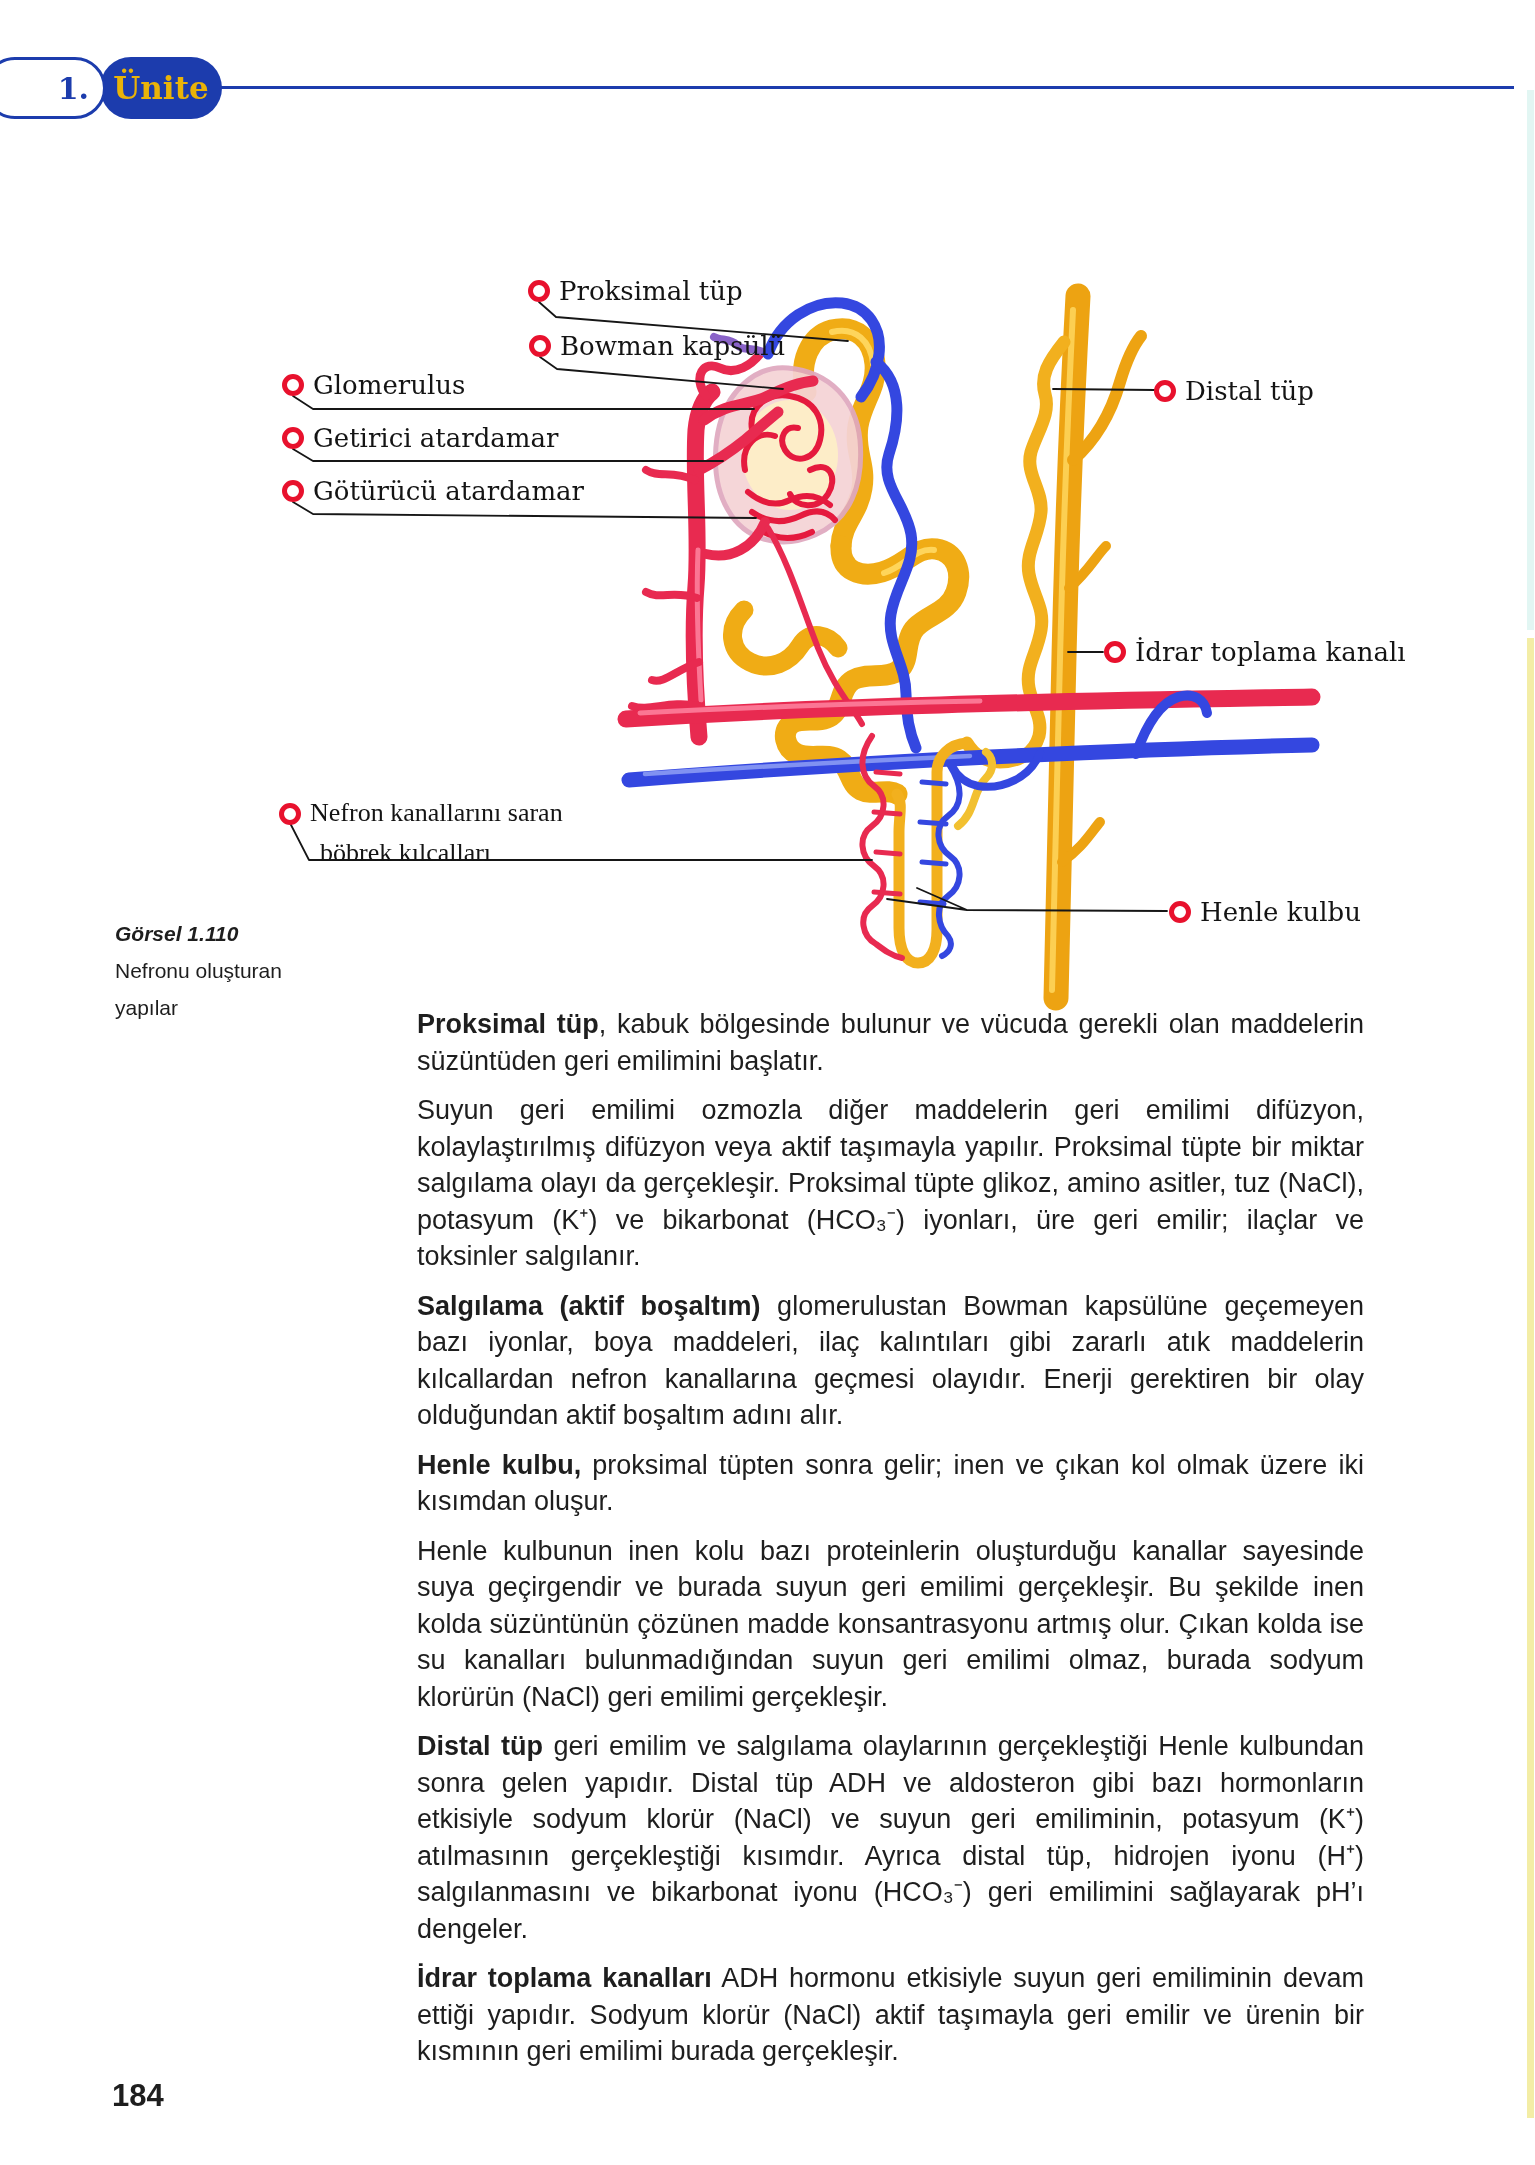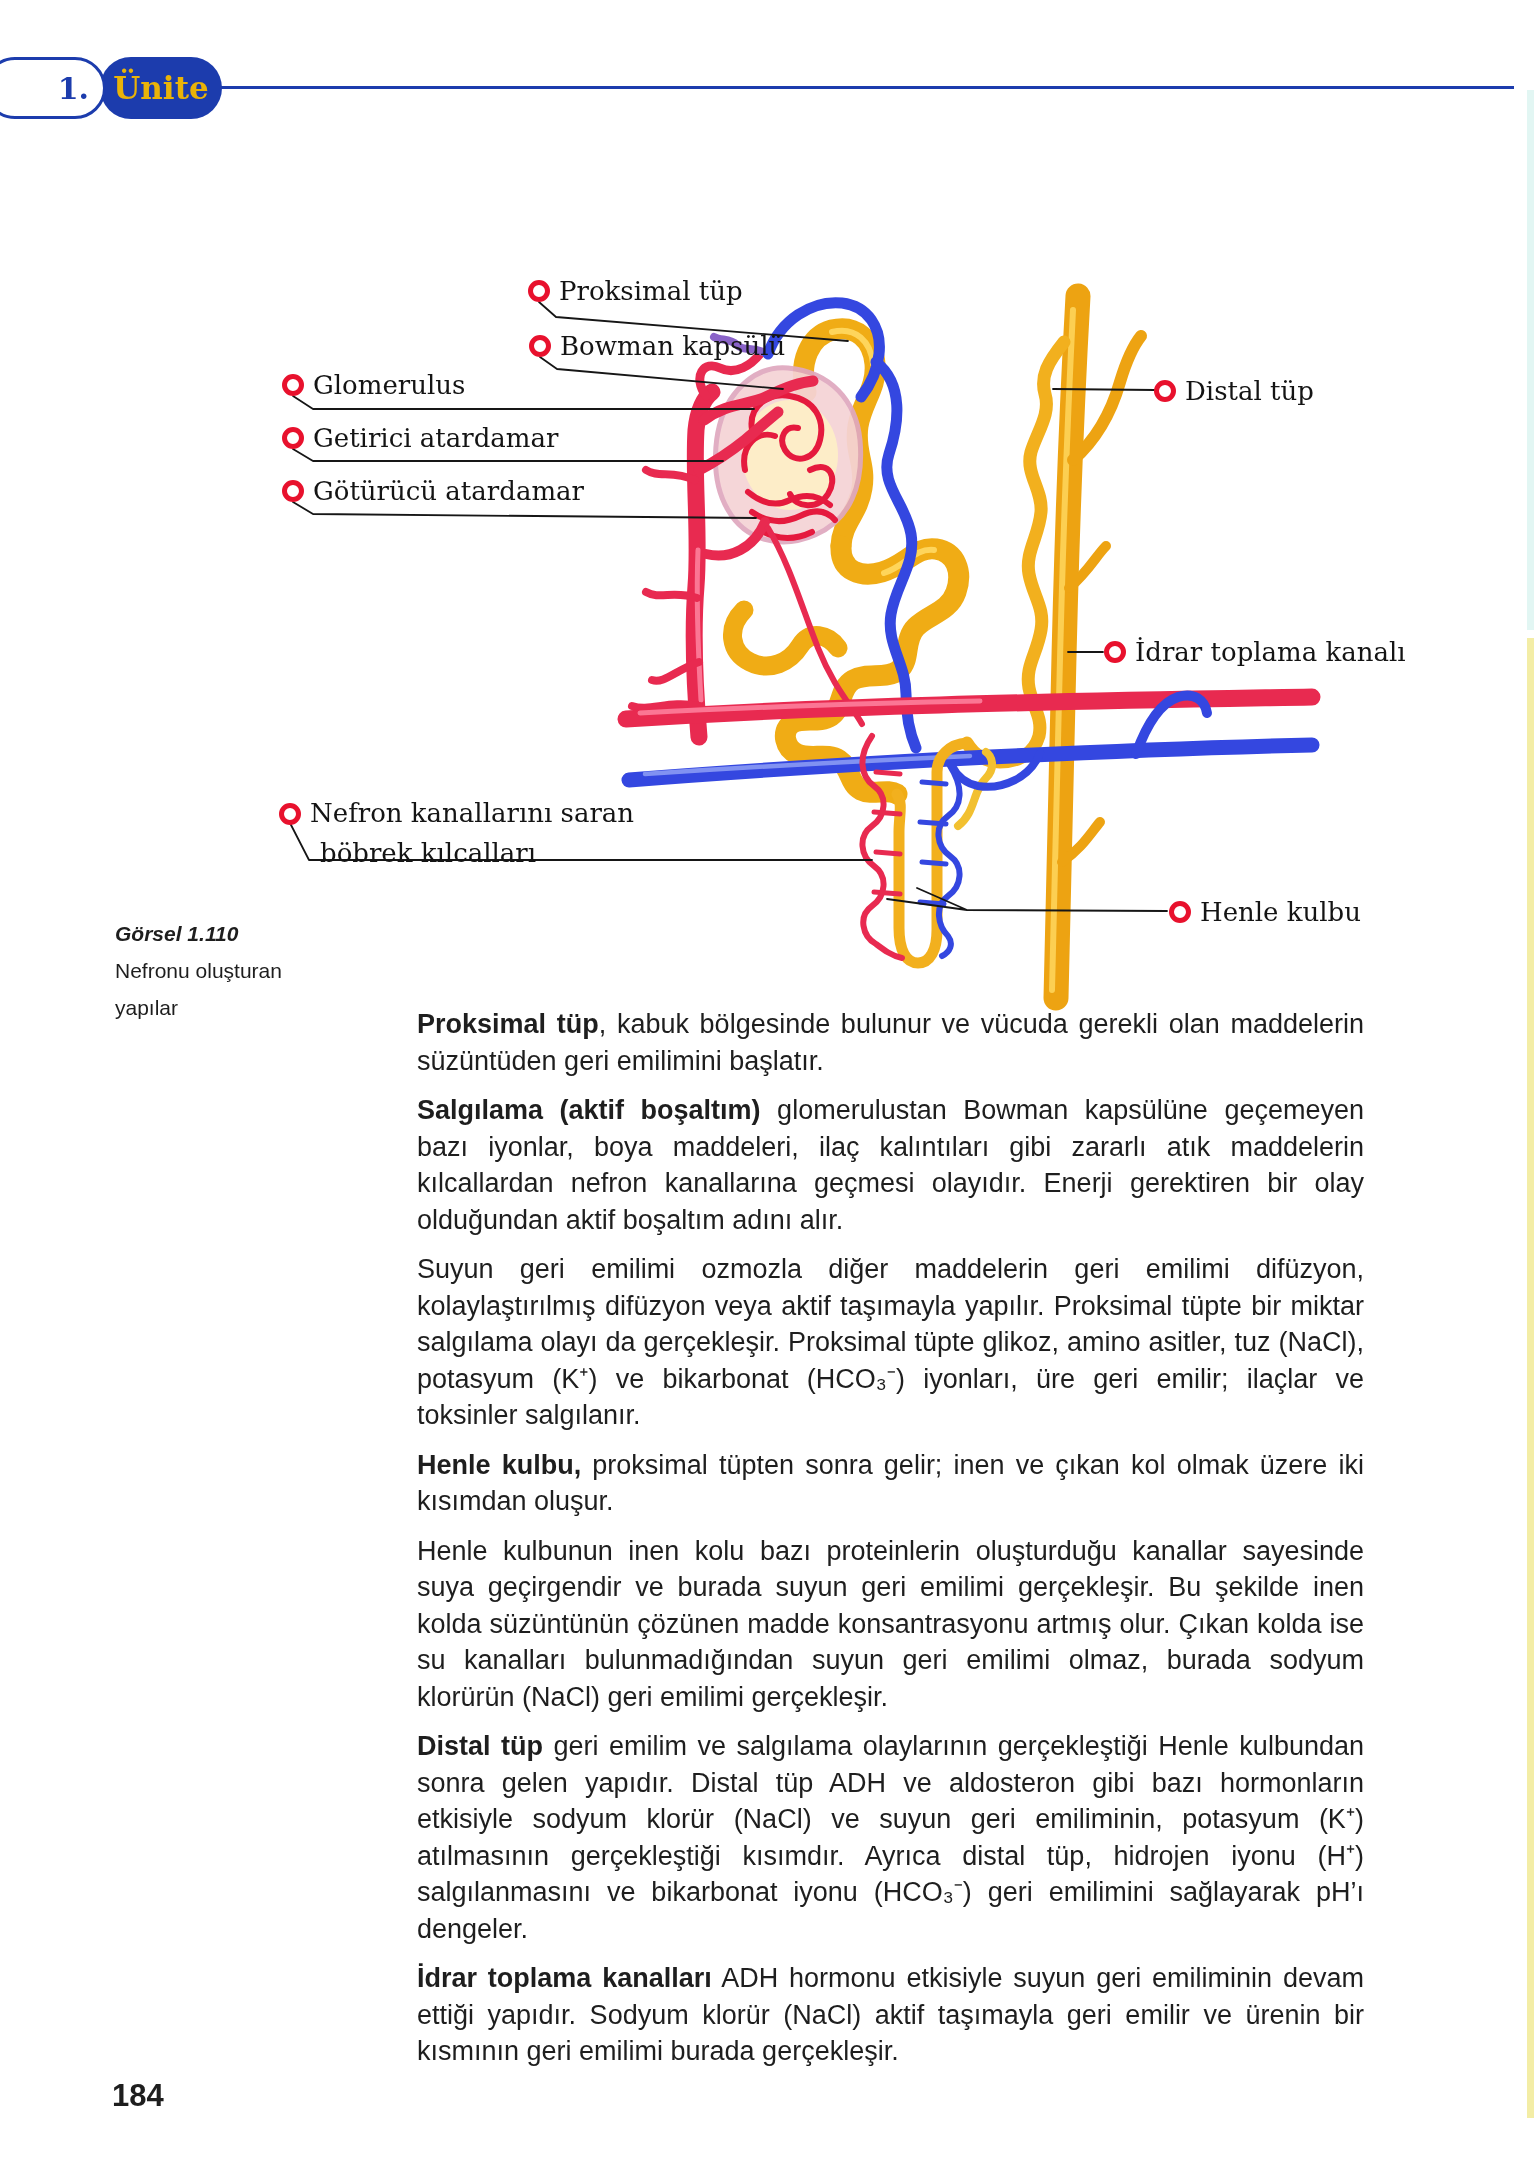--- a/index.html
+++ b/index.html
@@ -26,21 +26,21 @@
   .intro{position:absolute;left:420px;top:138px;width:860px;font-size:27px;line-height:36px;margin:0;}
 
   
   .figure-area{position:absolute;left:0;top:0;width:1535px;height:1080px;}
   .art{position:absolute;left:0;top:0;}
 
   .dlabel{position:absolute;display:flex;align-items:center;white-space:nowrap;
       font-family:"DejaVu Serif",serif;font-size:26px;color:#141414;line-height:34px;}
   .ring{width:12px;height:12px;border:5px solid #e8112d;border-radius:50%;background:#fff;flex:none;
       margin-right:9px;}
-  .dlabel .two{display:flex;flex-direction:column;line-height:40px;}
+  .dlabel .two{display:flex;flex-direction:column;line-height:40px;font-family:Liberation Serif, serif;}
   .dlabel .two .l2{padding-left:10px;}
 
   .caption{position:absolute;left:115px;top:915px;width:260px;font-size:21px;line-height:37px;}
   .caption .t{font-weight:bold;font-style:italic;}
   .caption .s{}
 
   
   .body-text{position:absolute;left:417px;top:1006px;width:947px;text-align:justify;}
   .body-text p{margin:0 0 13px 0;font-size:27px;line-height:36.5px;}
   .body-text strong{font-weight:bold;}
@@ -204,22 +204,22 @@
 
     <div class="caption">
       <div class="t">Görsel 1.110</div>
       <div class="s">Nefronu oluşturan</div>
       <div class="s">yapılar</div>
     </div>
   </div>
 
   <div class="body-text">
     <p><strong>Proksimal tüp</strong><span>, kabuk bölgesinde bulunur ve vücuda gerekli olan maddelerin süzüntüden geri emilimini başlatır.</span></p>
+    <p><strong></strong><span>Suyun geri emilimi ozmozla diğer maddelerin geri emilimi difüzyon, kolaylaştırılmış difüzyon veya aktif taşımayla yapılır. Proksimal tüpte bir miktar salgılama olayı da gerçekleşir. Proksimal tüpte glikoz, amino asitler, tuz (NaCl), potasyum (K⁺) ve bikarbonat (HCO₃⁻) iyonları, üre geri emilir; ilaçlar ve toksinler salgılanır.</span></p>
     <p><strong>Salgılama (aktif boşaltım)</strong><span> glomerulustan Bowman kapsülüne geçemeyen bazı iyonlar, boya maddeleri, ilaç kalıntıları gibi zararlı atık maddelerin kılcallardan nefron kanallarına geçmesi olayıdır. Enerji gerektiren bir olay olduğundan aktif boşaltım adını alır.</span></p>
-    <p><strong></strong><span>Suyun geri emilimi ozmozla diğer maddelerin geri emilimi difüzyon, kolaylaştırılmış difüzyon veya aktif taşımayla yapılır. Proksimal tüpte bir miktar salgılama olayı da gerçekleşir. Proksimal tüpte glikoz, amino asitler, tuz (NaCl), potasyum (K⁺) ve bikarbonat (HCO₃⁻) iyonları, üre geri emilir; ilaçlar ve toksinler salgılanır.</span></p>
     <p><strong>Henle kulbu,</strong><span> proksimal tüpten sonra gelir; inen ve çıkan kol olmak üzere iki kısımdan oluşur.</span></p>
     <p><strong></strong><span>Henle kulbunun inen kolu bazı proteinlerin oluşturduğu kanallar sayesinde suya geçirgendir ve burada suyun geri emilimi gerçekleşir. Bu şekilde inen kolda süzüntünün çözünen madde konsantrasyonu artmış olur. Çıkan kolda ise su kanalları bulunmadığından suyun geri emilimi olmaz, burada sodyum klorürün (NaCl) geri emilimi gerçekleşir.</span></p>
     <p><strong>Distal tüp</strong><span> geri emilim ve salgılama olaylarının gerçekleştiği Henle kulbundan sonra gelen yapıdır. Distal tüp ADH ve aldosteron gibi bazı hormonların etkisiyle sodyum klorür (NaCl) ve suyun geri emiliminin, potasyum (K⁺) atılmasının gerçekleştiği kısımdır. Ayrıca distal tüp, hidrojen iyonu (H⁺) salgılanmasını ve bikarbonat iyonu (HCO₃⁻) geri emilimini sağlayarak pH’ı dengeler.</span></p>
     <p><strong>İdrar toplama kanalları</strong><span> ADH hormonu etkisiyle suyun geri emiliminin devam ettiği yapıdır. Sodyum klorür (NaCl) aktif taşımayla geri emilir ve ürenin bir kısmının geri emilimi burada gerçekleşir.</span></p>
   </div>
 
   <div class="page-number">184</div>
 </div>
 
 </body></html>

